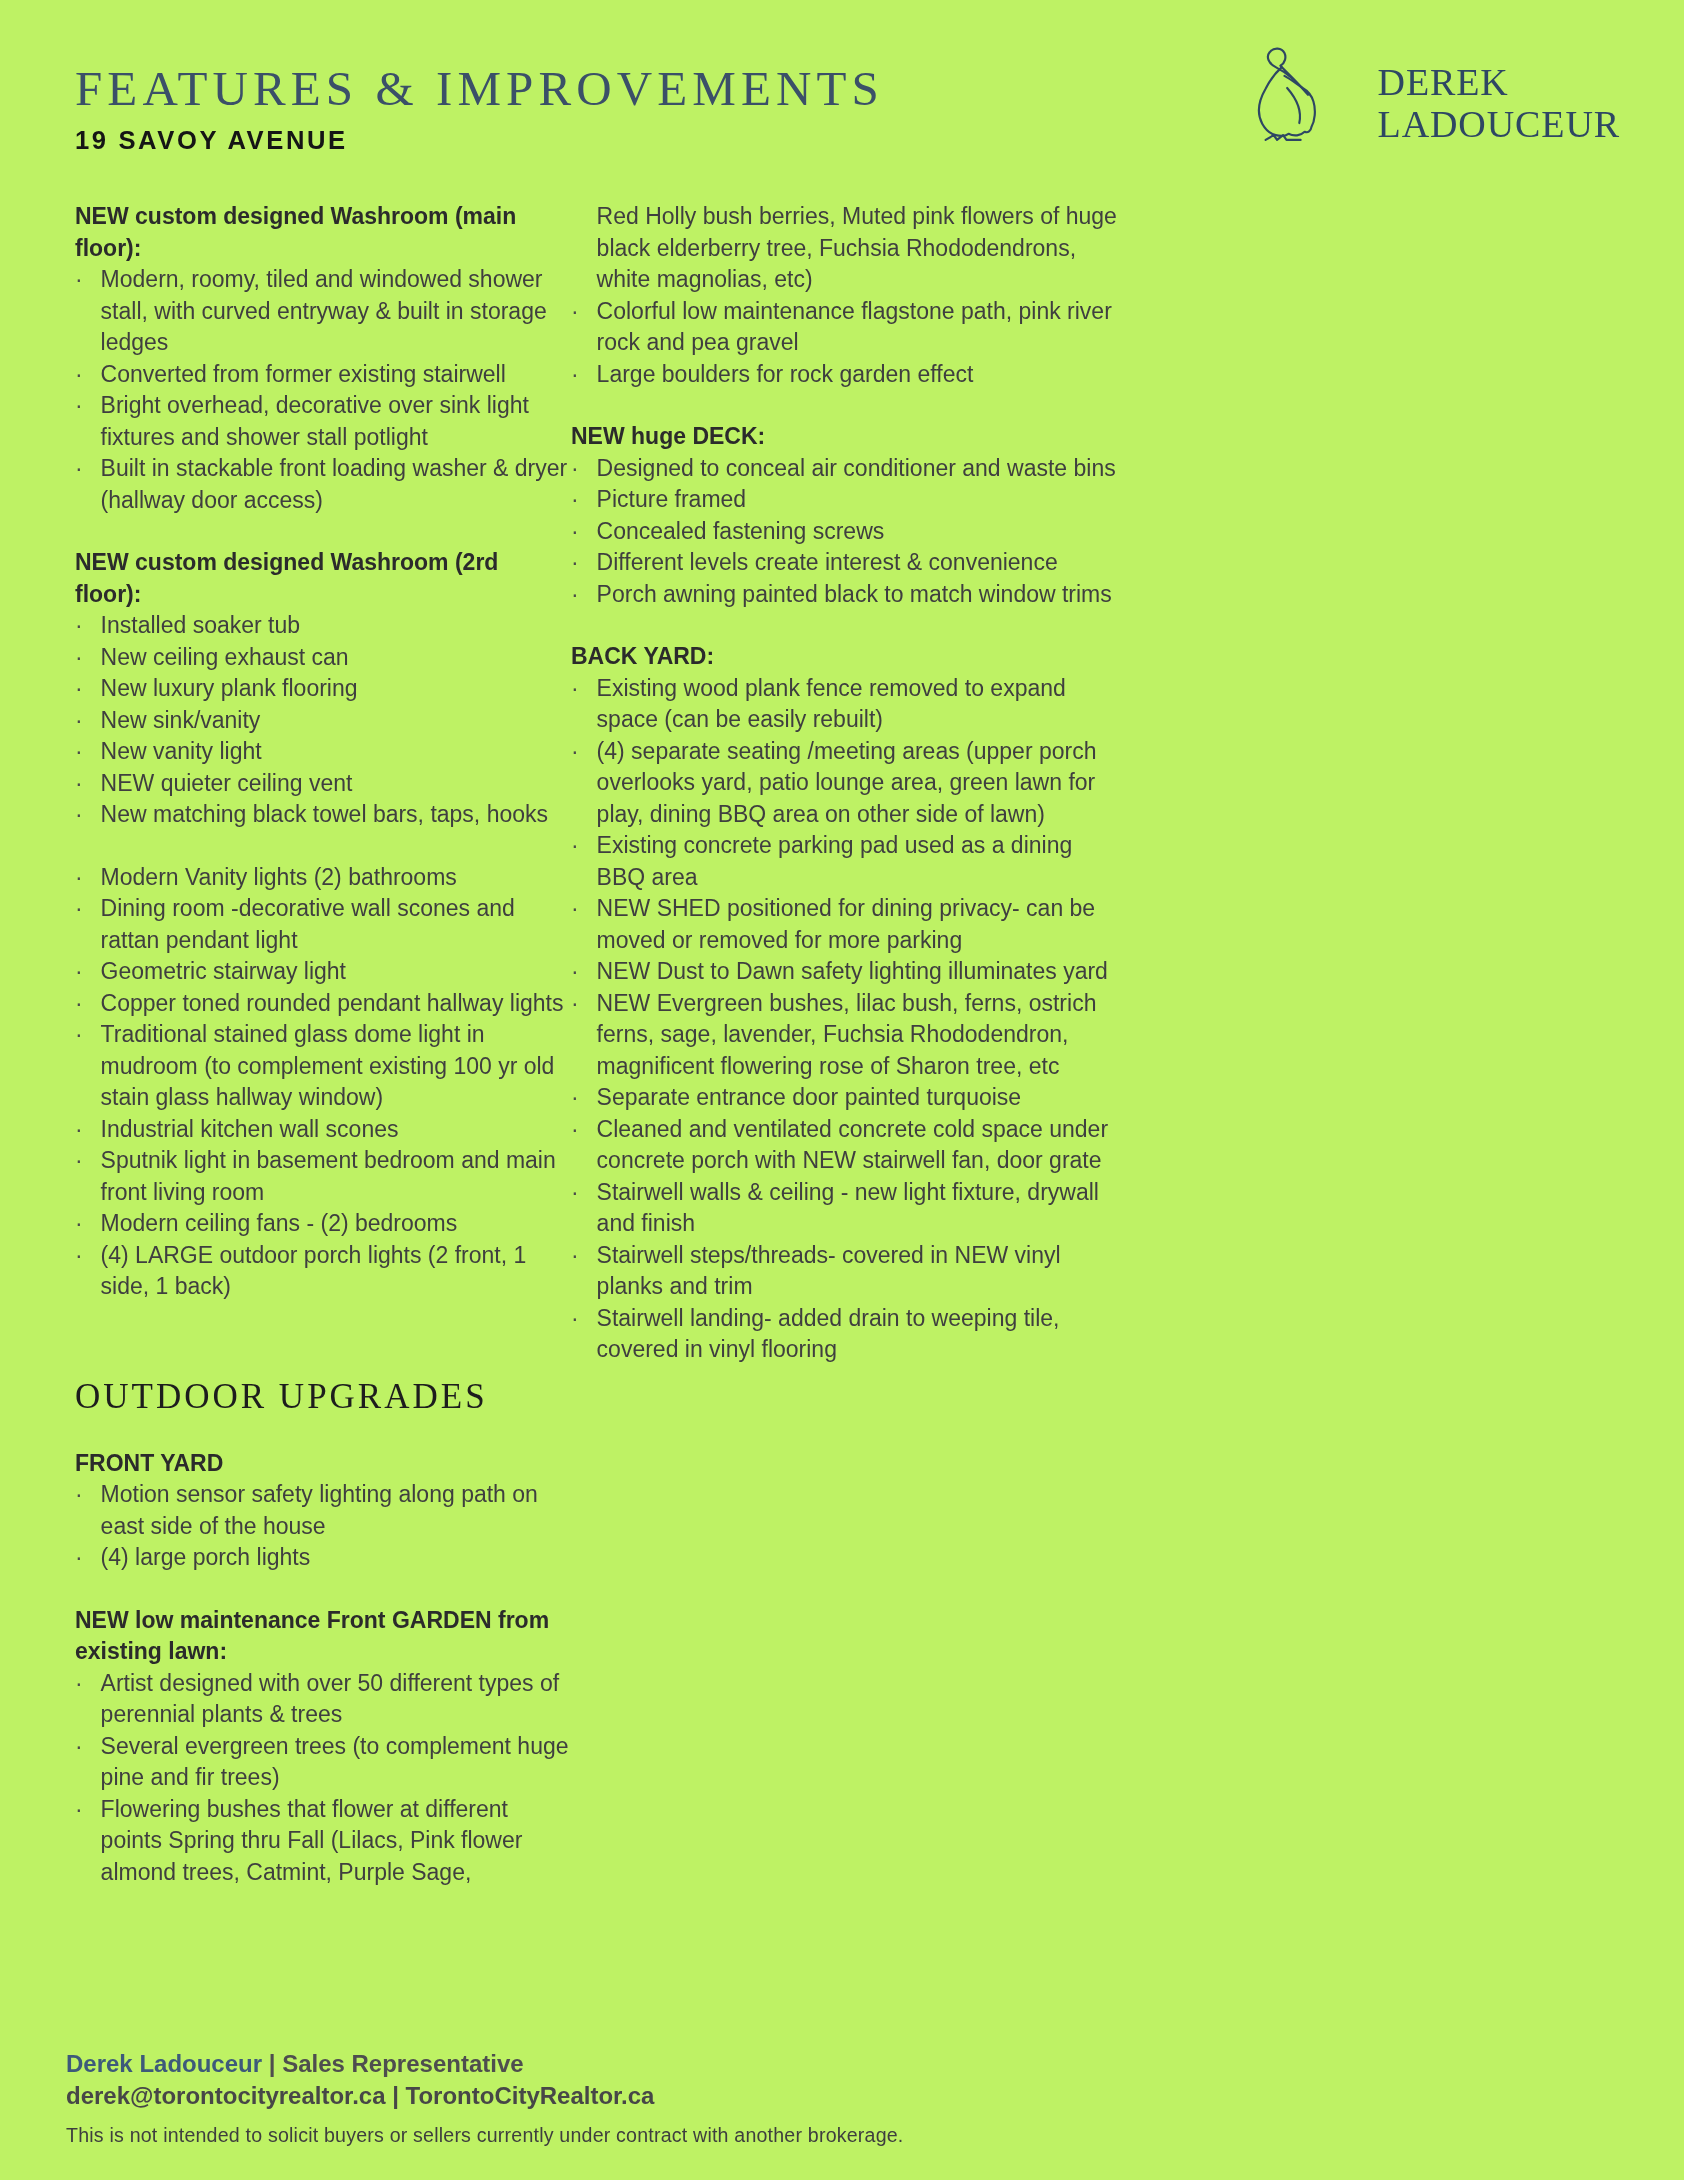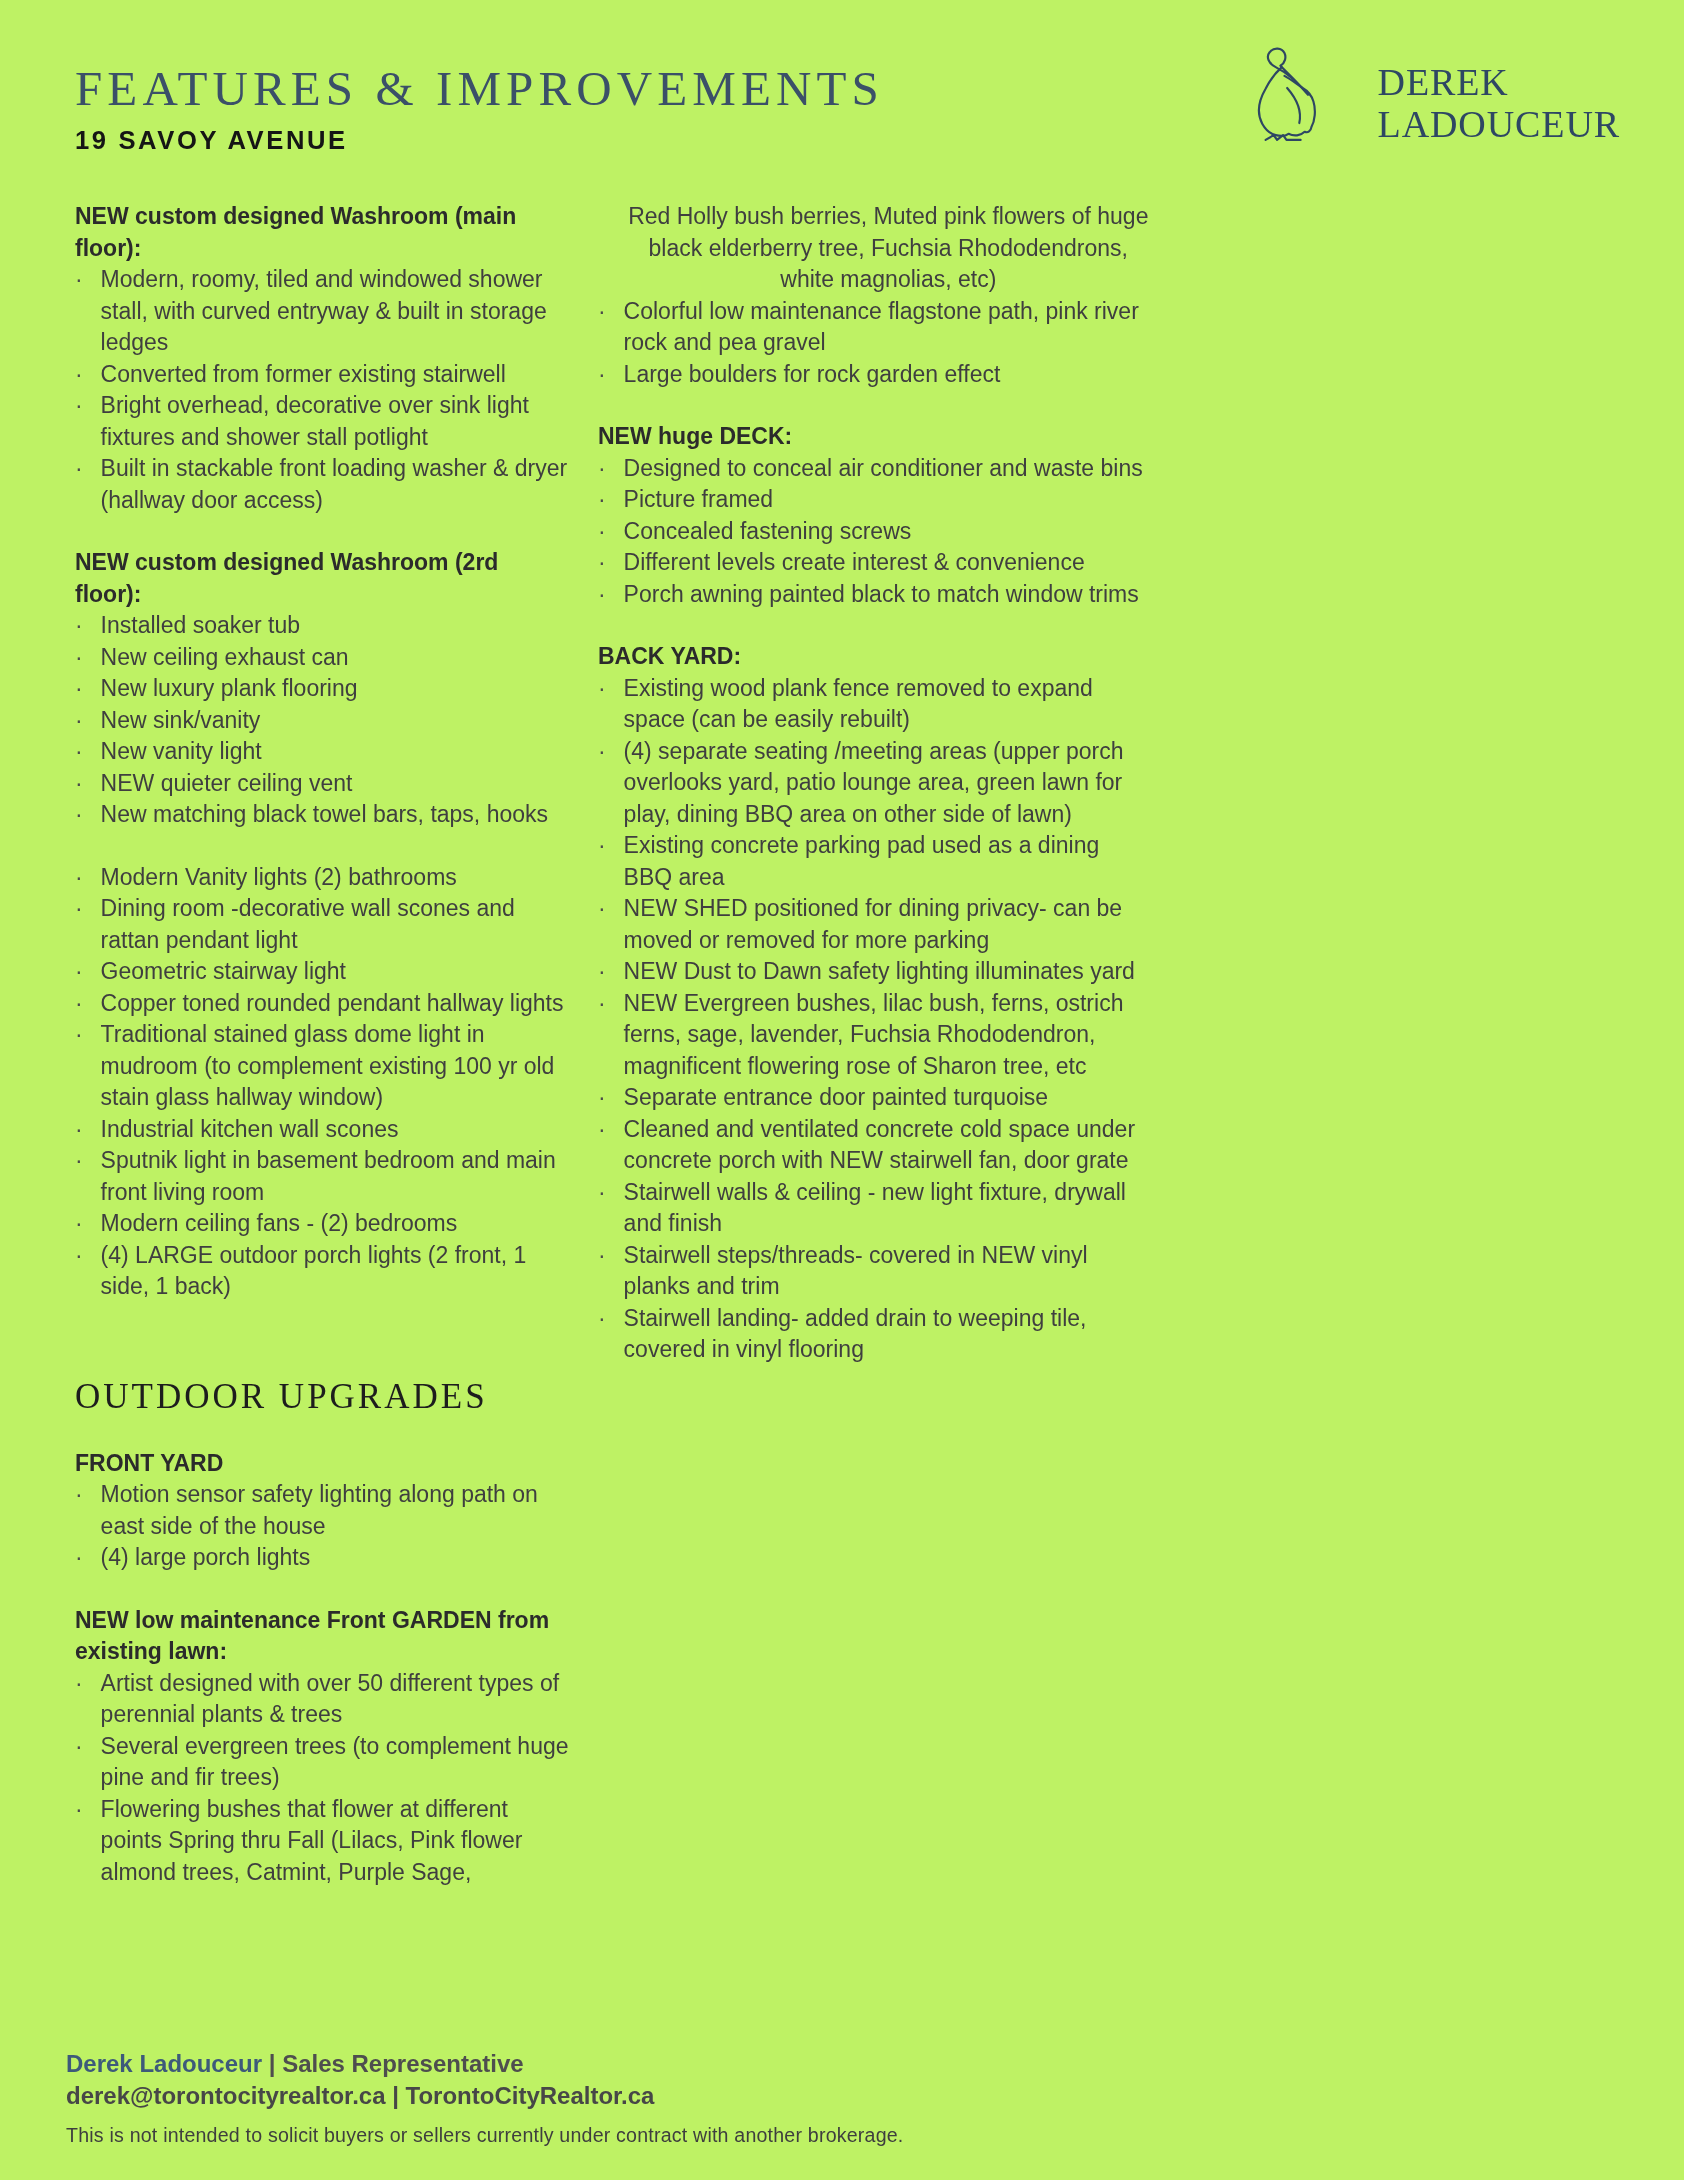--- a/index.html
+++ b/index.html
@@ -30,37 +30,37 @@
   .logo{position:absolute;top:36px;right:65px;display:flex;align-items:center;gap:10px;}
   .logo svg{display:block;}
   .logo-text{
     font-family:"Liberation Serif",serif;
     color:#2e4763;font-size:38px;line-height:1.1;
     letter-spacing:0.9px;font-weight:400;
   }
   
   .columns{
     position:absolute;left:75px;top:201px;
-    display:flex;gap:27px;
+    display:flex;gap:0;
     font-size:23px;line-height:31.5px;
   }
   .col-left{width:496px;}
   .col-right{width:555px;}
   .doc-section{margin-top:31px;}
   .doc-section:first-child{margin-top:0;}
   .section-heading{
     font-weight:700;color:#2b2b2b;
   }
   .display{margin-top:73px;}
   .display-heading{
     font-family:"Liberation Serif",serif;
     font-size:35px;letter-spacing:3px;
     color:#1d1d1d;font-weight:400;line-height:41px;
   }
-  .continuation{padding-left:25.6px;text-align:center;}
+  .continuation{padding-left:25.6px;}
   ul.bullets{list-style:none;margin:0;padding:0;}
   ul.bullets li{display:flex;}
   .marker{flex:0 0 25.6px;color:#4a4a4a;}
   .btext{flex:1;}
   
   .footer{position:absolute;left:66px;top:2048px;}
   .f-line{font-size:24px;font-weight:700;line-height:32px;}
   .f-name{color:#3d5a7a;}
   .f-rest{color:#4e4e4e;}
   .f-contact{color:#474747;}

